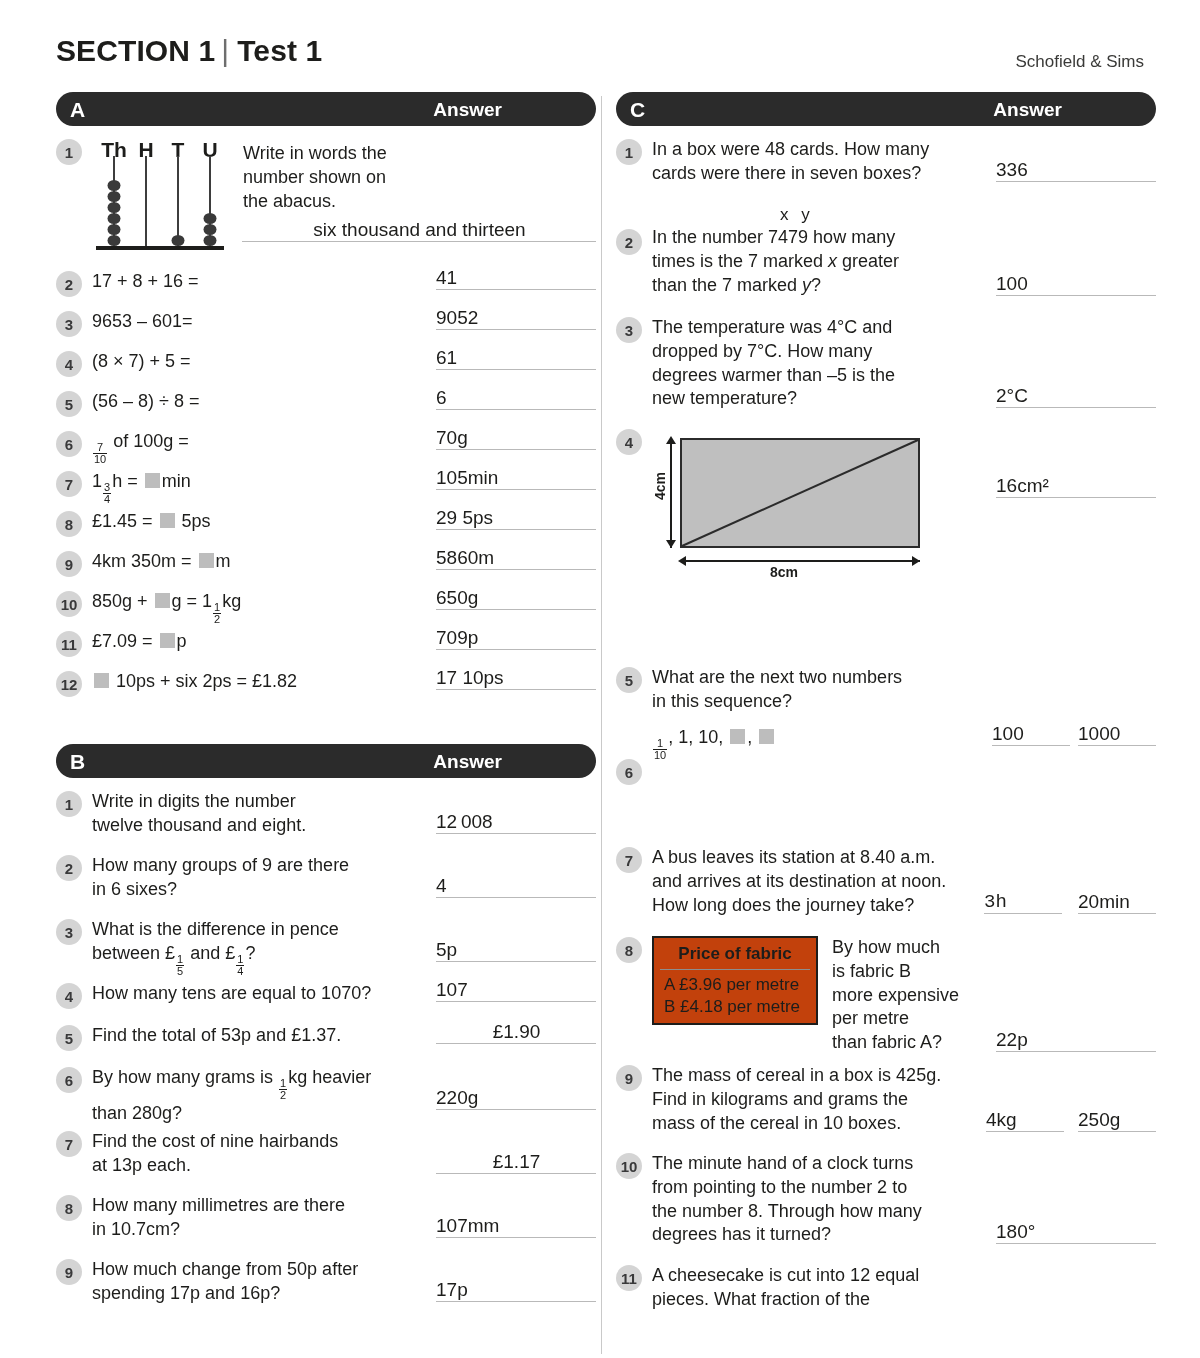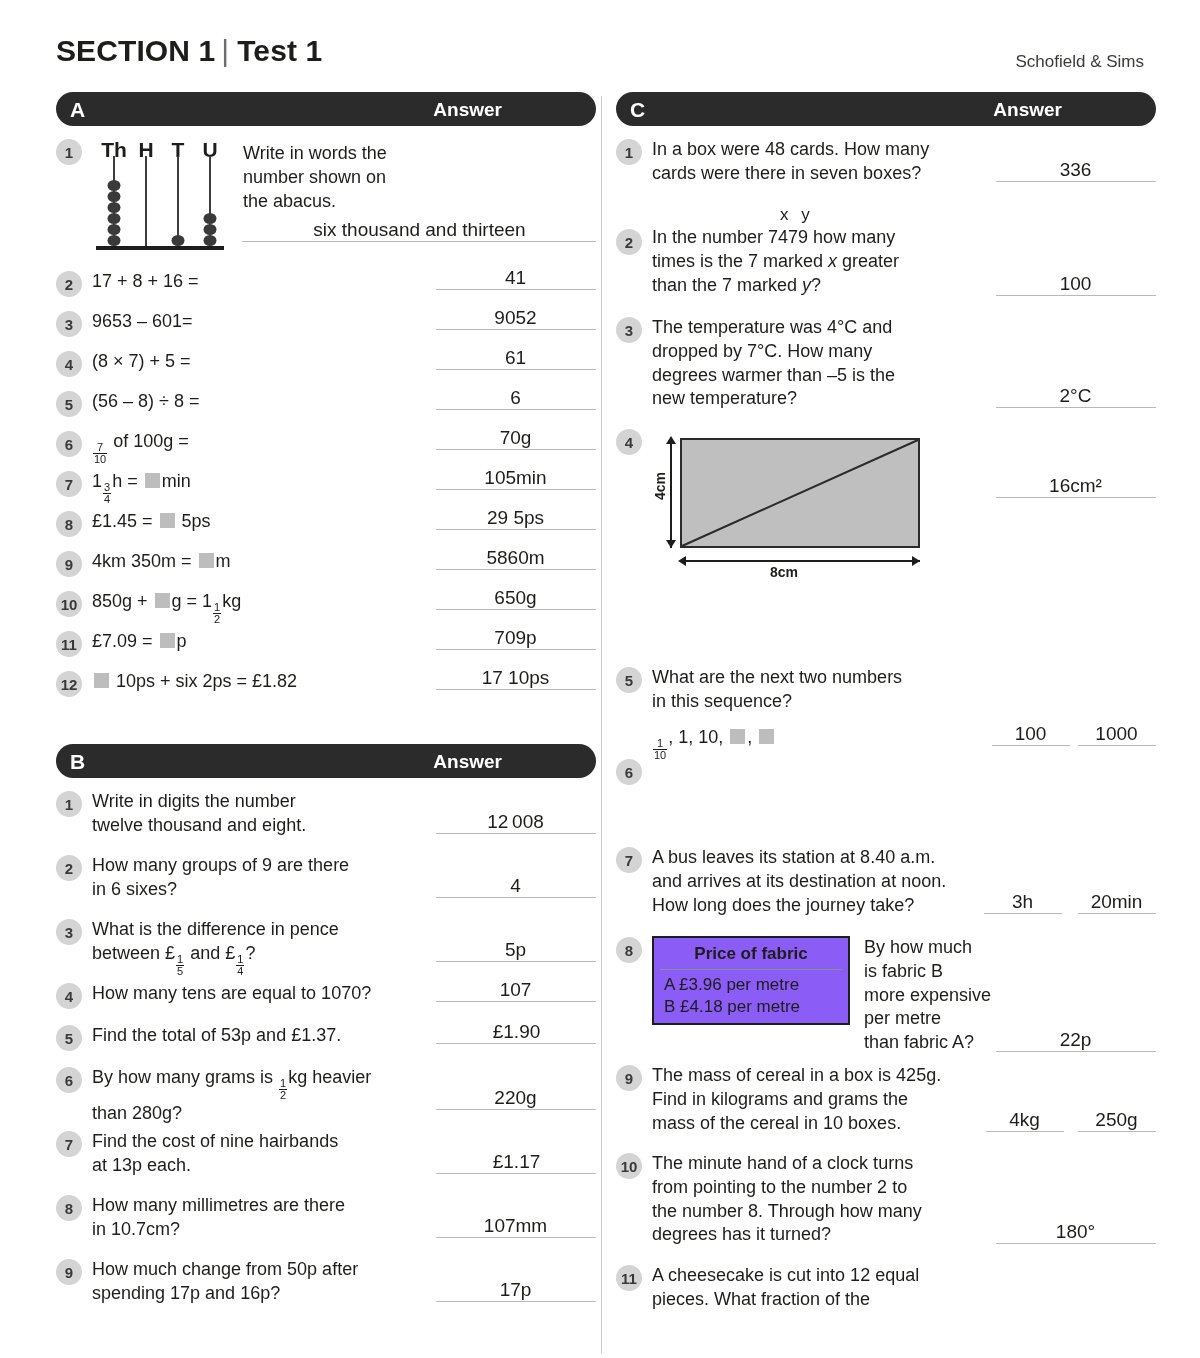--- a/index.html
+++ b/index.html
@@ -62,21 +62,21 @@
     margin-right: 10px; margin-top: 1px;
   }
   .qbody { flex: 1 1 auto; position: relative; }
   .qtext { font-size: 18px; line-height: 1.32; }
   .qtext .it { font-style: italic; }
 
   
   .ansline {
     position: absolute; width: 160px; height: 22px;
     border-bottom: 1.5px solid #b9b9b9;
-    text-align: center; font-size: 19px; line-height: 20px;
+    text-align: left; font-size: 19px; line-height: 20px;
     padding-right: 1px;
   }
   .ansline.w2 { width: 78px; }
   .ansline.leftval { text-align: center; padding-left: 2px; }
 
   
   .frac {
     display: inline-flex; flex-direction: column; vertical-align: -0.38em;
     text-align: center; font-size: 11px; line-height: 1.02; margin: 0 1px;
   }
@@ -127,21 +127,21 @@
   .rectfig .vlabel {
     position: absolute; left: -6px; top: 44px; font-size: 14px; font-weight: bold;
     transform: rotate(-90deg); white-space: nowrap;
   }
   .rectfig .hlabel {
     position: absolute; left: 118px; top: 130px; font-size: 14px; font-weight: bold;
   }
 
   
   .pricebox {
-    border: 2px solid #1d1d1b; width: 198px; background: #8b5cf6;
+    border: 2px solid #1d1d1b; width: 166px; background: #c2410c;
     padding: 4px 0 5px 0;
   }
   .pricebox .ph {
     text-align: center; font-size: 17px; font-weight: bold; padding: 2px 0 5px 0;
     border-bottom: 1.5px solid #8e8e8e; margin: 0 6px 4px 6px;
   }
   .pricebox .pr { font-size: 17px; padding: 1px 0 1px 10px; white-space: nowrap; }
   .sidetext { font-size: 18px; line-height: 1.32; }
 </style>
 </head>
@@ -495,21 +495,21 @@
     </div>
 
     <div class="q" style="height:90px;">
       <div class="qnum">7</div>
       <div class="qbody">
         <div class="qtext">
           <div>A bus leaves its station at 8.40 a.m.</div>
           <div>and arrives at its destination at noon.</div>
           <div>How long does the journey take?</div>
         </div>
-        <div class="ansline w2" style="right:94px;top:46px;">3h</div>
+        <div class="ansline w2" style="right:94px;top:46px;font-family:Liberation Mono, monospace;">3h</div>
         <div class="ansline w2" style="right:0;top:46px;">20min</div>
       </div>
     </div>
 
     <div class="q" style="height:128px;">
       <div class="qnum">8</div>
       <div class="qbody">
         <div style="display:flex;align-items:flex-start;">
           <div class="pricebox">
             <div class="ph">Price of fabric</div>

